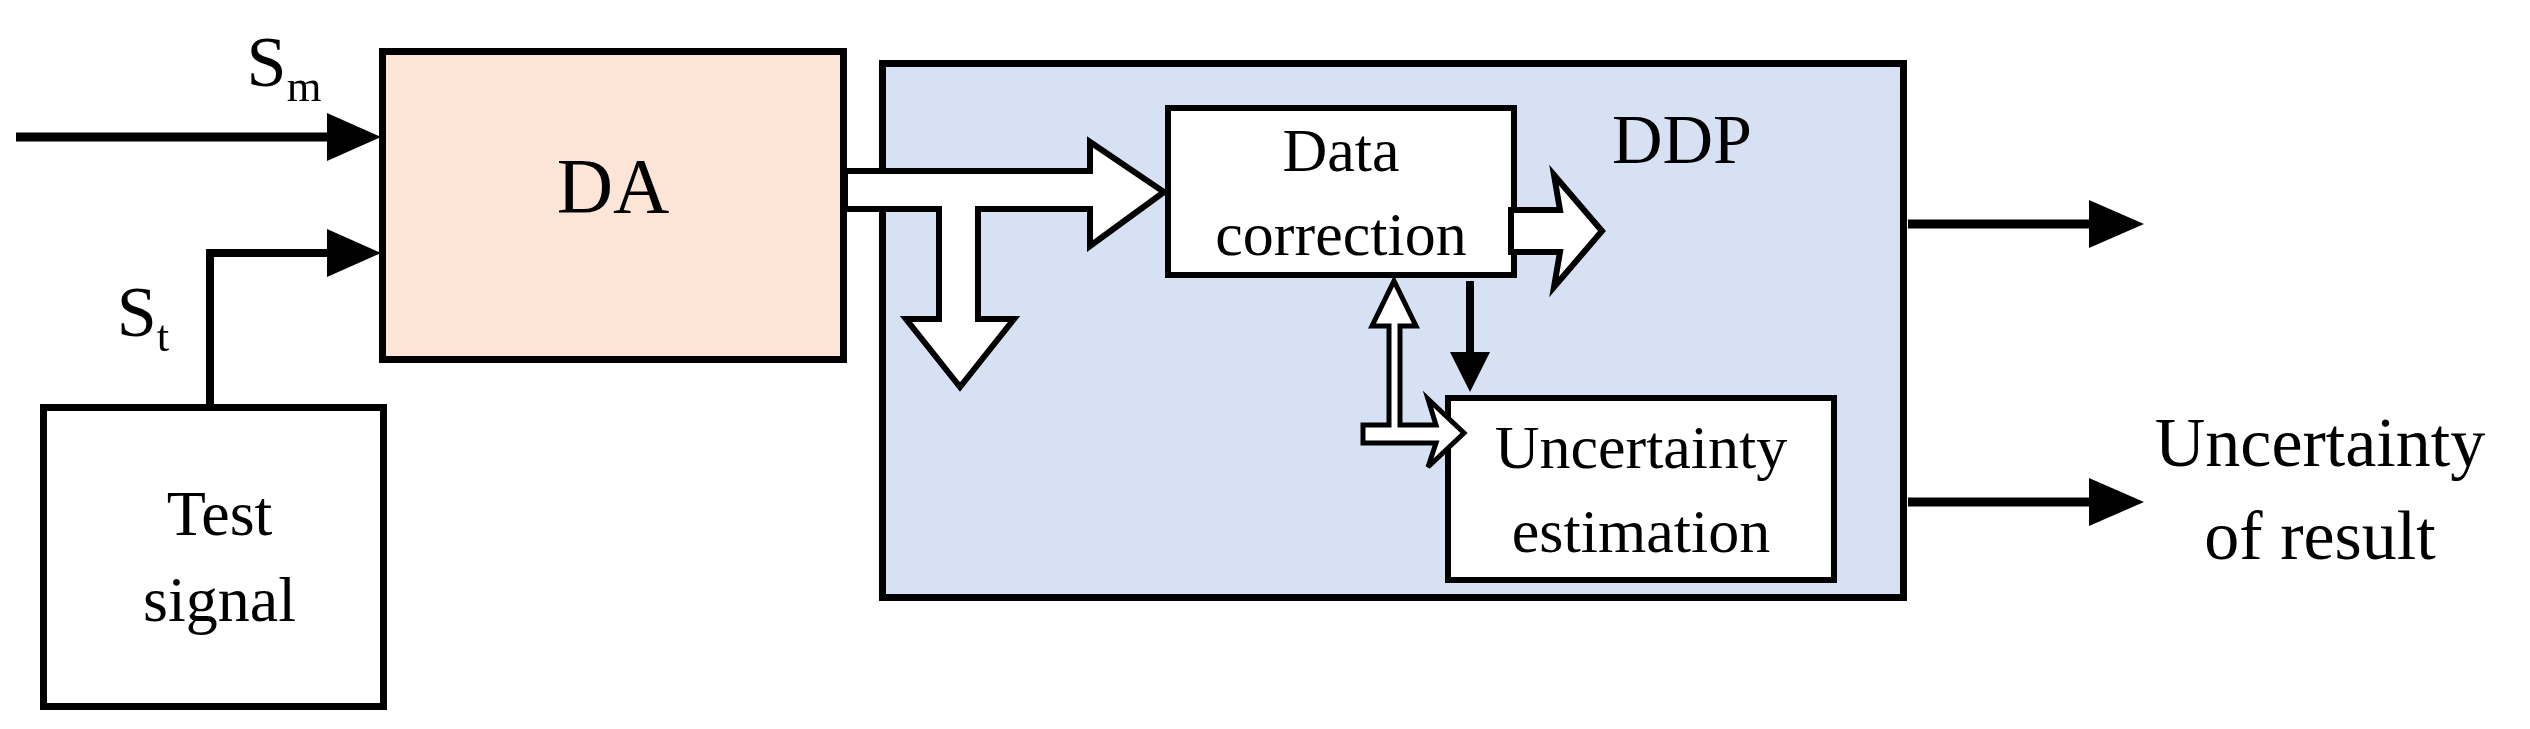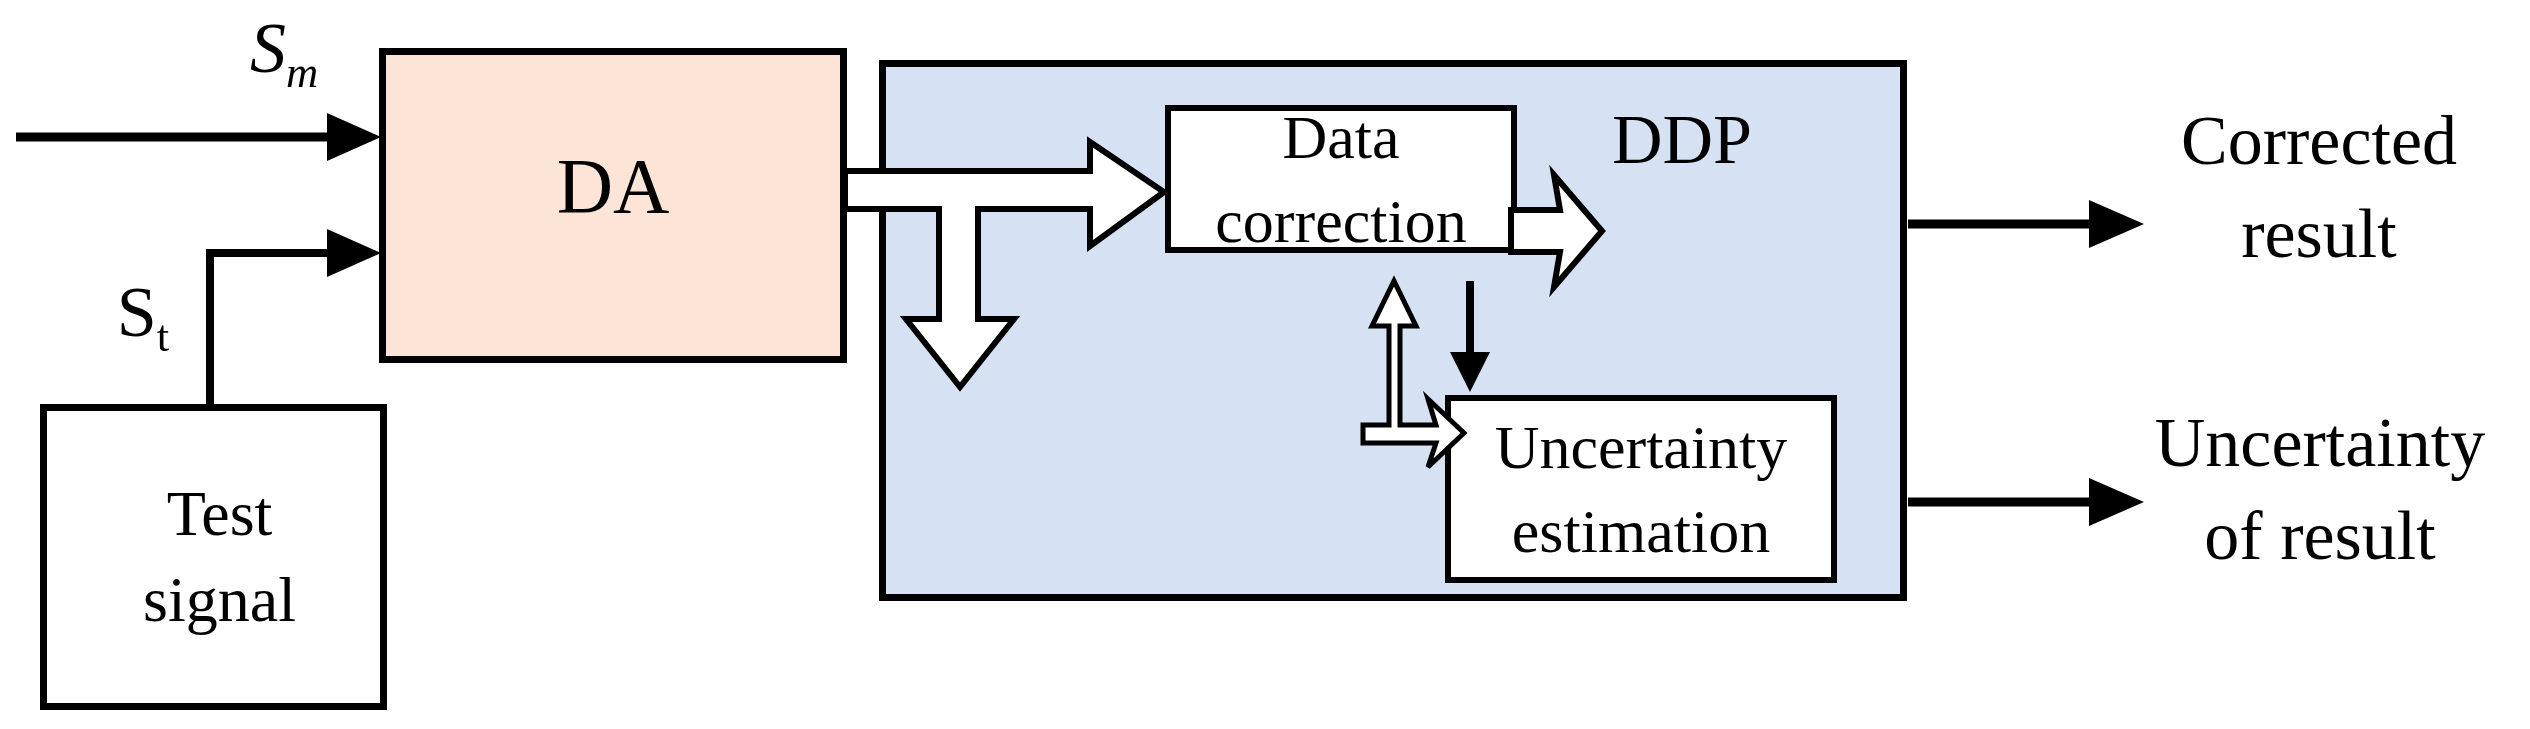--- a/index.html
+++ b/index.html
@@ -15,31 +15,31 @@
     position:absolute; box-sizing:border-box; background:var(--box_fill);
     display:flex; flex-direction:column; align-items:center; justify-content:center;
     text-align:center; z-index:1;
   }
   .b-test{ left:40px; top:404px; width:347px; height:306px; border:7px solid var(--line);
            font-size:64px; line-height:86px;padding-left:12px;}
   .b-da{ left:379px; top:48px; width:468px; height:315px; border:7px solid var(--line);
          background:var(--da_fill); font-size:78px; padding-bottom:40px;}
   .b-ddp{ left:879px; top:60px; width:1028px; height:541px; border:7px solid var(--line);
           background:var(--ddp_fill); justify-content:flex-start;}
-  .b-dc{ left:1165px; top:105px; width:352px; height:148px; border:6px solid var(--line);
+  .b-dc{ left:1165px; top:105px; width:352px; height:173px; border:6px solid var(--line);
          font-size:62px; line-height:84px;}
   .b-rc{ left:913px; top:385px; width:450px; height:188px; border:6px solid var(--line);
          font-size:62px; line-height:84px;}
   .b-ue{ left:1445px; top:395px; width:392px; height:188px; border:6px solid var(--line);
          font-size:62px; line-height:84px;}
   .lbl{
     position:absolute; text-align:center; z-index:1; white-space:nowrap;
   }
   .lbl-ddp{ left:1518px; top:105px; width:300px; font-size:70px; line-height:70px; z-index:3;padding-left:14px;}
-  .lbl-sm{ left:184px; top:10px; width:200px; font-size:72px; line-height:76px;font-style:italic;}
+  .lbl-sm{ left:184px; top:24px; width:200px; font-size:72px; line-height:76px;}
   .lbl-st{ left:43px; top:274px; width:200px; font-size:72px; line-height:76px;}
   .lbl-corr{ left:2139px; top:94px; width:360px; font-size:70px; line-height:93px;}
   .lbl-unc{ left:2130px; top:396px; width:380px; font-size:70px; line-height:93px;}
   sub{ font-size:0.62em; line-height:0; }
   svg.arrows{ position:absolute; left:0; top:0; z-index:2; pointer-events:none;}
   .solid{ stroke:var(--line); fill:none; }
   .ahead{ fill:var(--line); stroke:none; }
   .hollow{ fill:var(--box_fill); stroke:var(--line); stroke-linejoin:miter; }
 </style>
 </head>
@@ -66,24 +66,20 @@
 
 
   <div class="box b-ue">
     <div>Uncertainty</div>
     <div>estimation</div>
   </div>
 
   <div class="lbl lbl-sm"><span>S</span><sub>m</sub></div>
   <div class="lbl lbl-st"><span>S</span><sub>t</sub></div>
 
-  <div class="lbl lbl-corr">
-    <div>Corrected</div>
-    <div>result</div>
-  </div>
   <div class="lbl lbl-unc">
     <div>Uncertainty</div>
     <div>of result</div>
   </div>
 
   <svg class="arrows" width="2530" height="729" viewBox="0 0 2530 729">
 
     <path class="solid" stroke-width="9" d="M16,137 L330,137"></path>
     <polygon class="ahead" points="327,113 327,161 381,137"></polygon>
 

